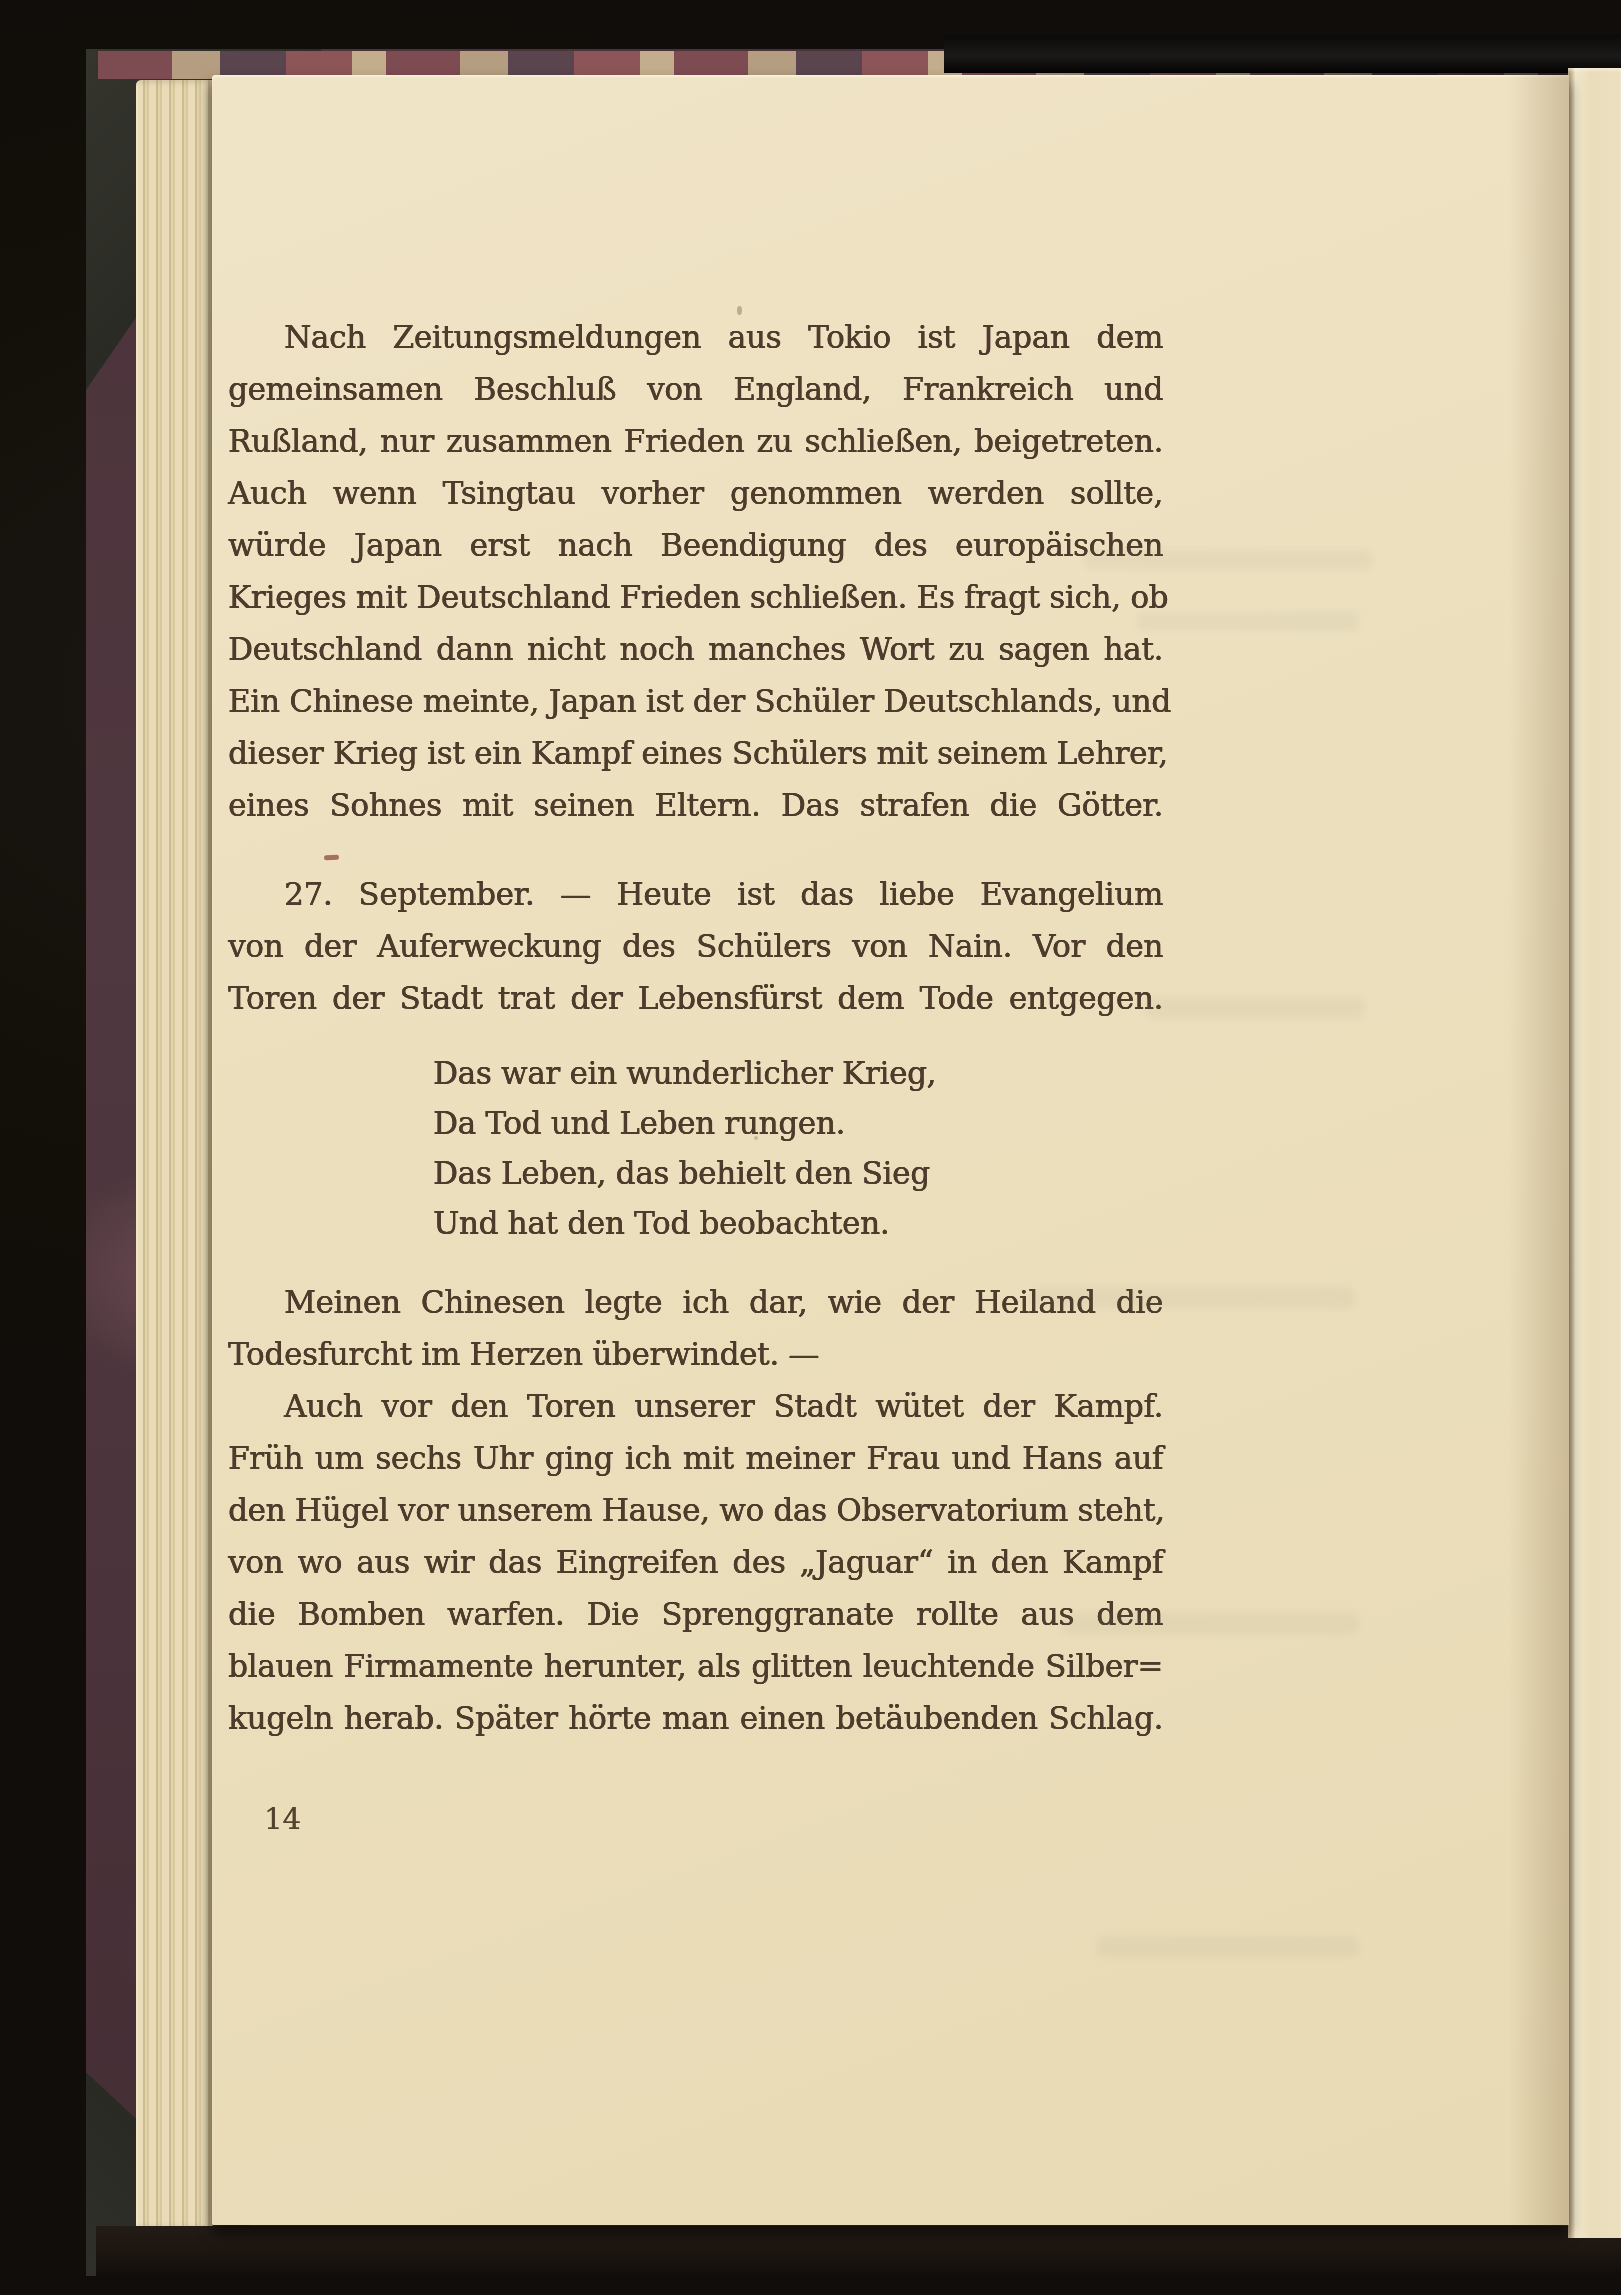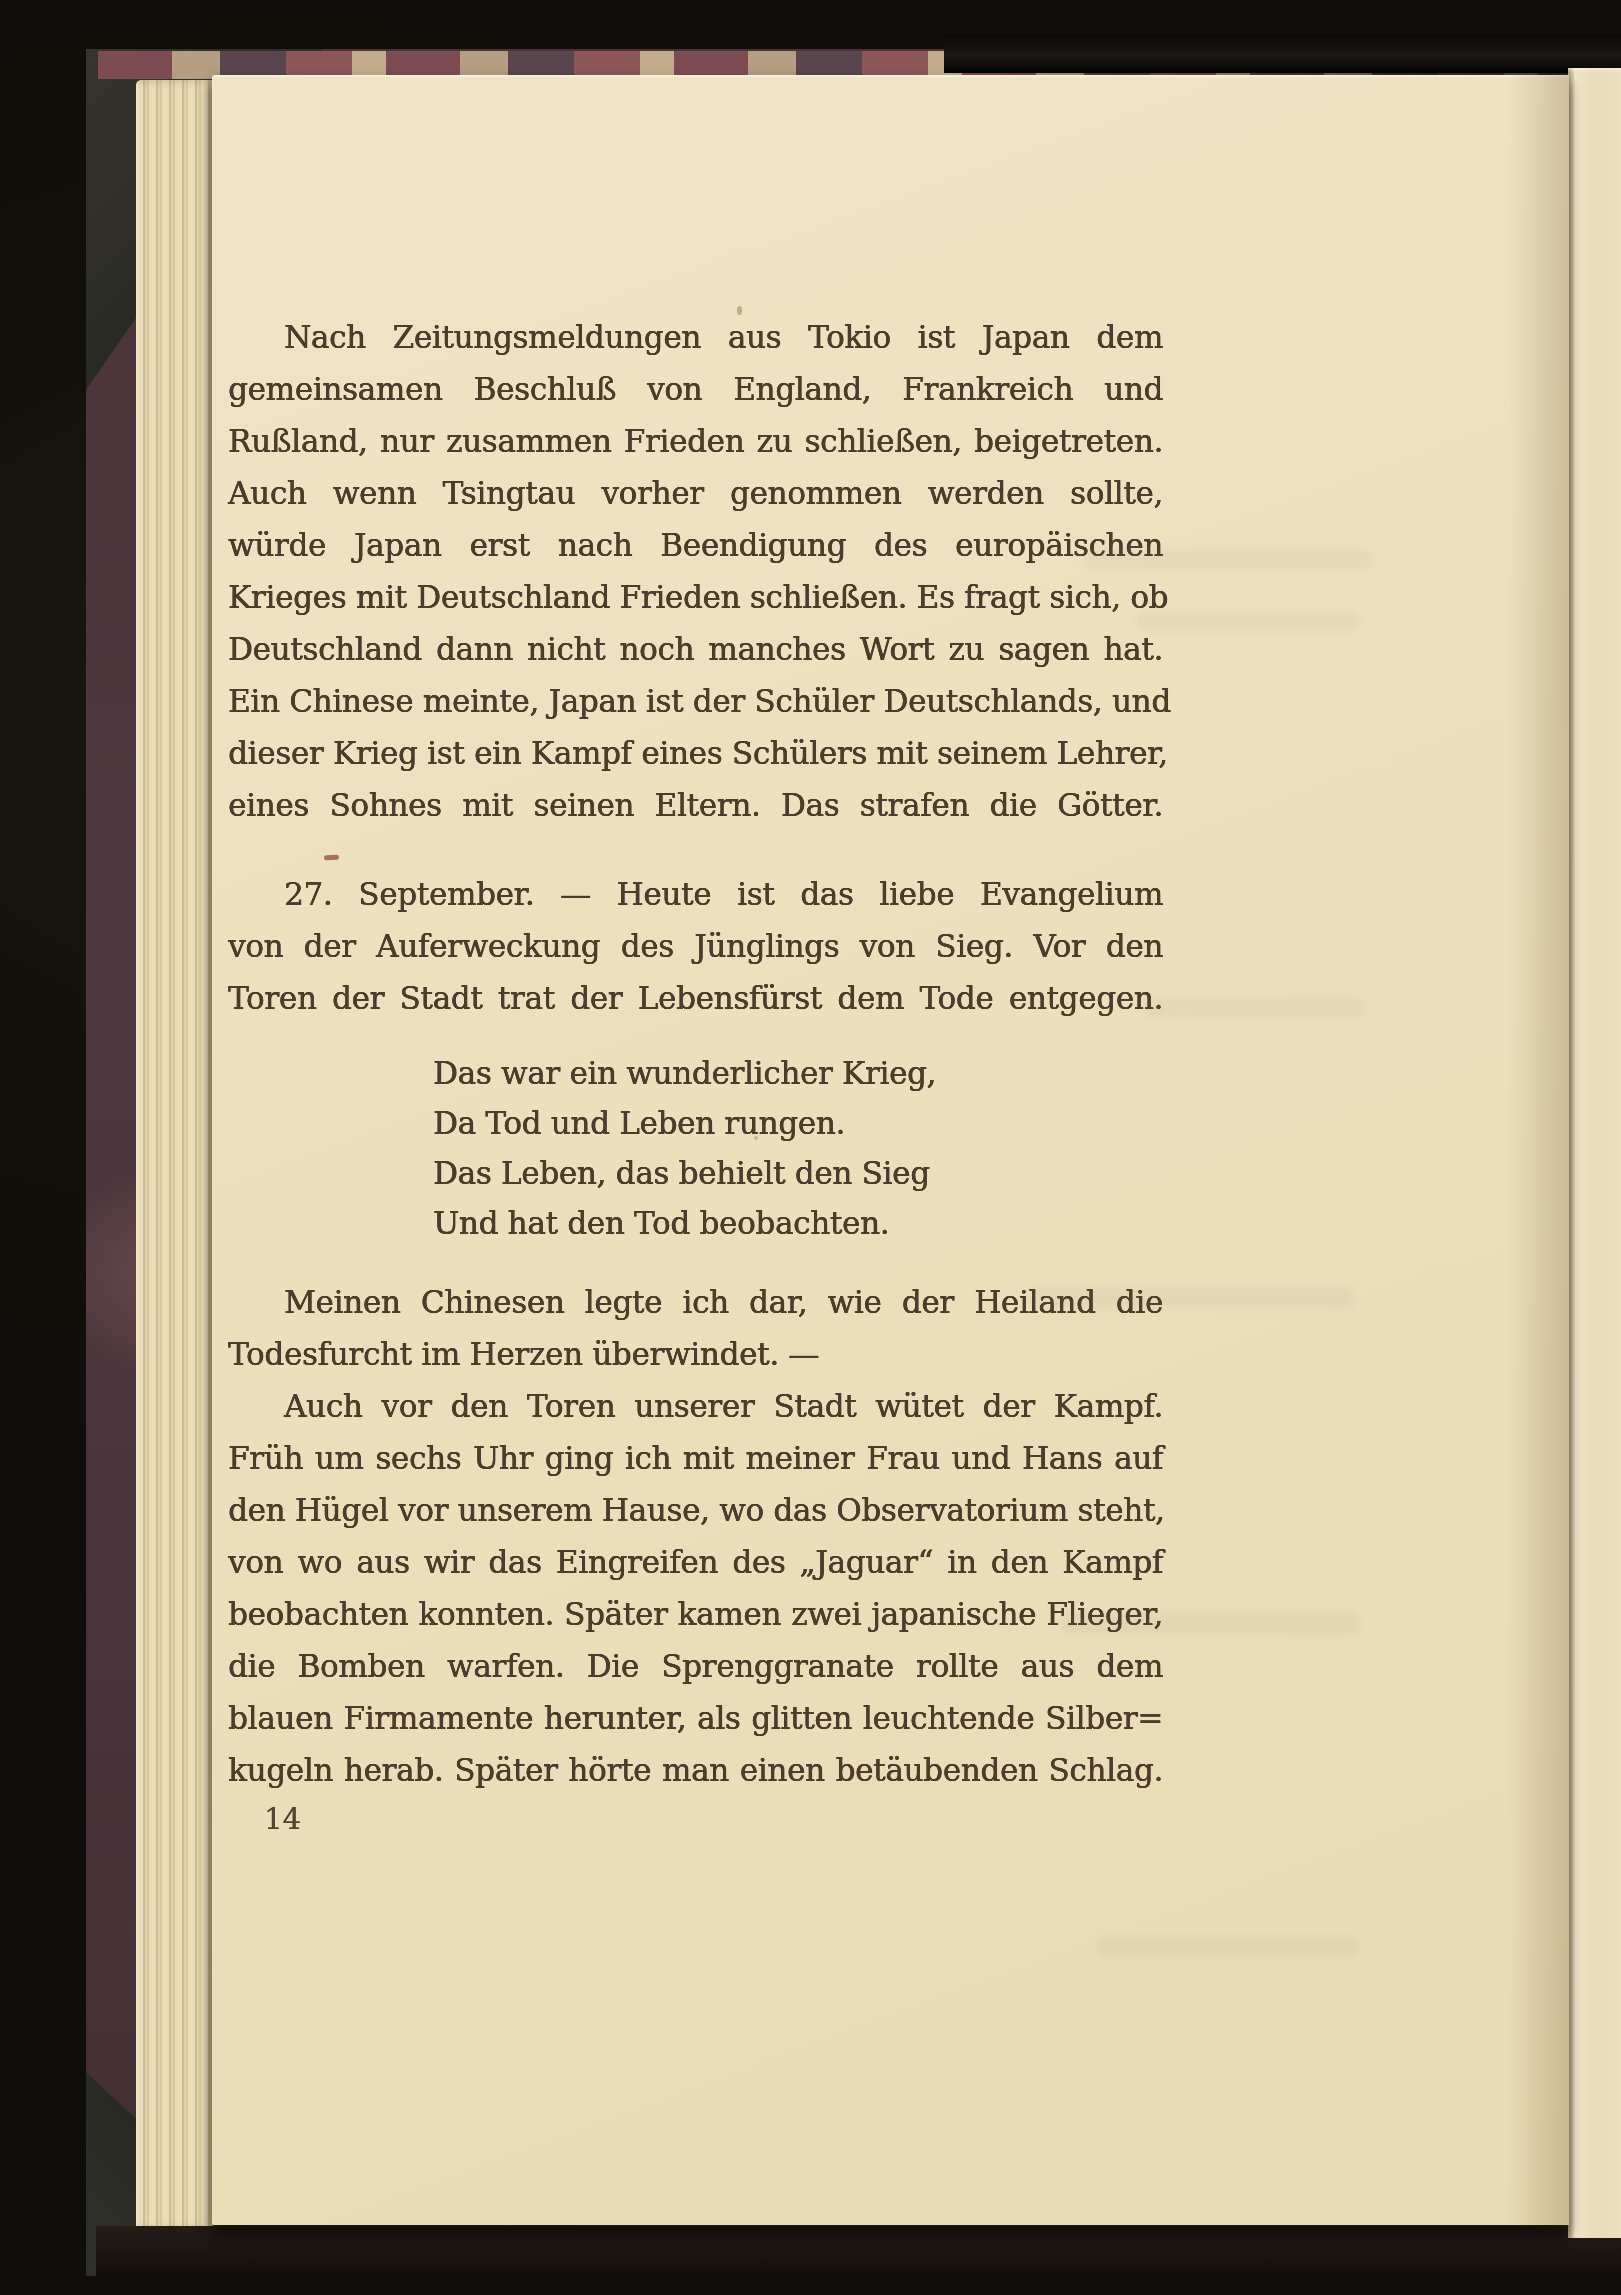--- a/index.html
+++ b/index.html
@@ -106,39 +106,38 @@
     <span class="line">Auch wenn Tsingtau vorher genommen werden sollte,</span>
     <span class="line">würde Japan erst nach Beendigung des europäischen</span>
     <span class="line">Krieges mit Deutschland Frieden schließen. Es fragt sich, ob</span>
     <span class="line">Deutschland dann nicht noch manches Wort zu sagen hat.</span>
     <span class="line">Ein Chinese meinte, Japan ist der Schüler Deutschlands, und</span>
     <span class="line">dieser Krieg ist ein Kampf eines Schülers mit seinem Lehrer,</span>
     <span class="line">eines Sohnes mit seinen Eltern.  Das strafen die Götter.</span>
   </div>
   <div class="para2">
     <span class="line indent">27. September. —  Heute ist das liebe Evangelium</span>
-    <span class="line">von der Auferweckung des Jünglings von Sieg.  Vor den</span>
+    <span class="line">von der Auferweckung des Schülers von Nain.  Vor den</span>
     <span class="line">Toren der Stadt trat der Lebensfürst dem Tode entgegen.</span>
   </div>
   <div class="poem">
     <span class="line left">Das war ein wunderlicher Krieg,</span>
     <span class="line left">Da Tod und Leben rungen.</span>
     <span class="line left">Das Leben, das behielt den Sieg</span>
     <span class="line left">Und hat den Tod beobachten.</span>
   </div>
   <div class="para3">
     <span class="line indent">Meinen Chinesen legte ich dar,  wie der Heiland die</span>
     <span class="line left">Todesfurcht im Herzen überwindet. —</span>
   </div>
   <div>
     <span class="line indent">Auch vor den Toren unserer Stadt wütet der Kampf.</span>
     <span class="line">Früh um sechs Uhr ging ich mit meiner Frau und Hans auf</span>
     <span class="line">den Hügel vor unserem Hause, wo das Observatorium steht,</span>
     <span class="line">von wo aus wir das Eingreifen des „Jaguar“ in den Kampf</span>
-    <span class="line">beobachten konnten.  Später kamen zwei japanische Flieger,</span>
     <span class="line">die Bomben warfen.  Die Sprenggranate rollte aus dem</span>
     <span class="line">blauen Firmamente herunter, als glitten leuchtende Silber=</span>
     <span class="line">kugeln herab. Später hörte man einen betäubenden Schlag.</span>
   </div>
 </div>
 
 <div class="page-number">14</div>
 
 <div class="red-mark"></div>
 <div class="ghost g1"></div>

